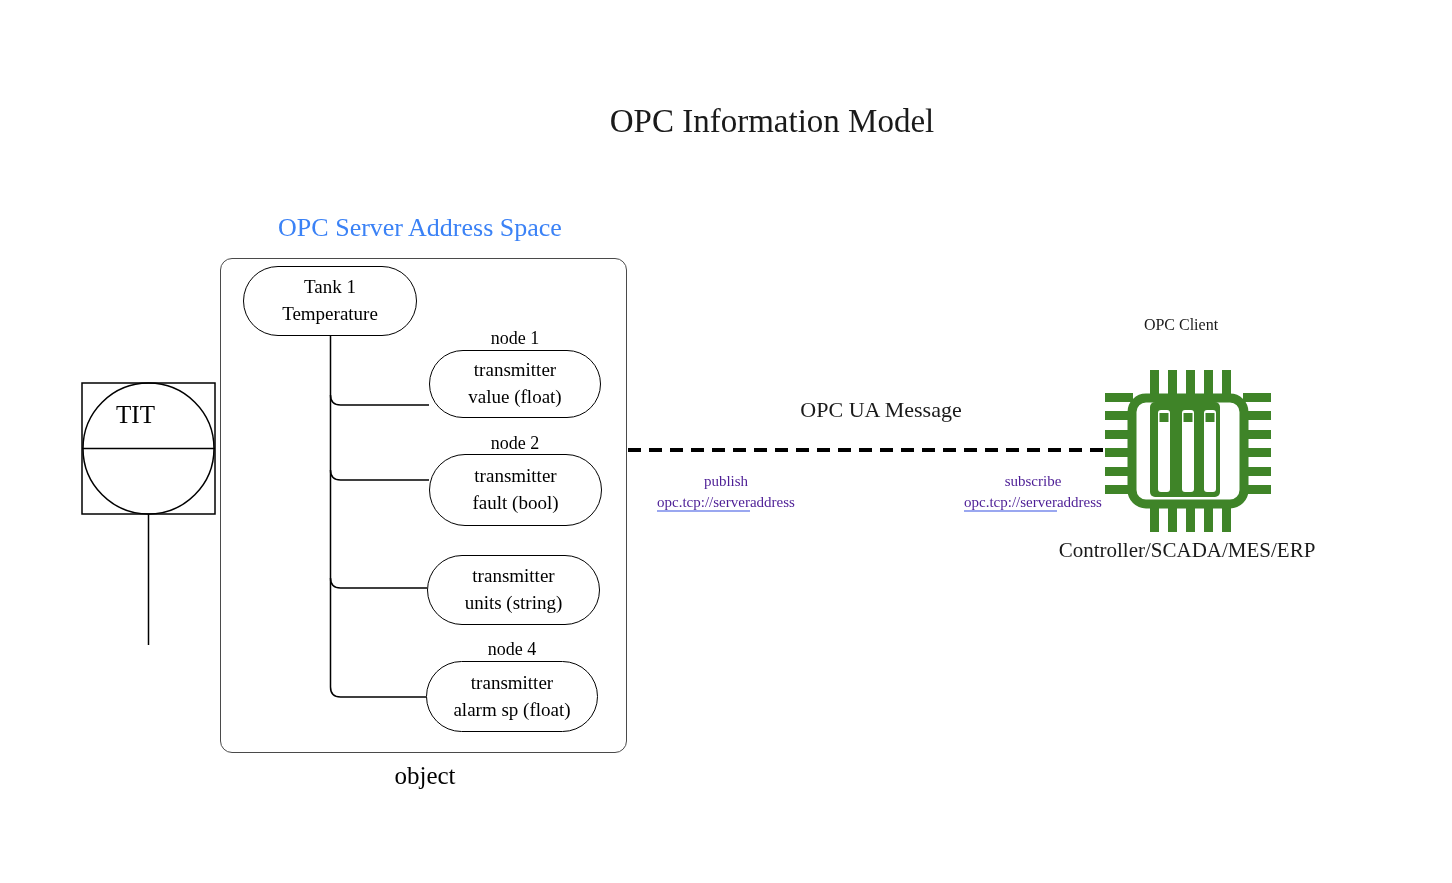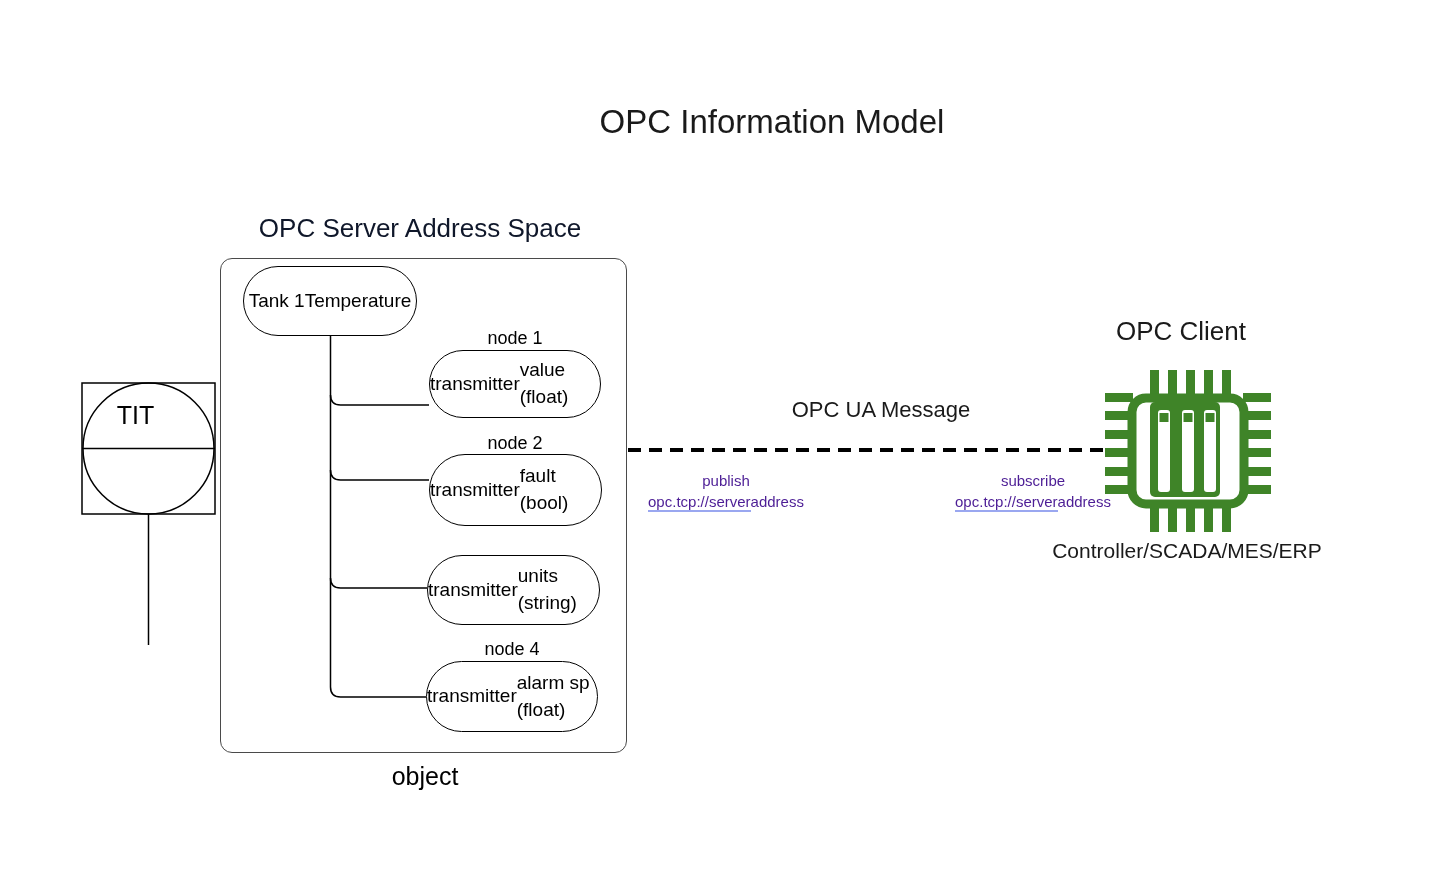--- a/index.html
+++ b/index.html
@@ -1,44 +1,44 @@
 <!DOCTYPE html>
 <html style="--color-chip_green: #3f8428; --color-link_underline: #9aa7f0; --color-ink: #000000;"><head>
 <meta charset="utf-8">
 <style>
   html,body{margin:0;padding:0;background:#ffffff;}
   .page{
     position:relative;width:1452px;height:883px;background:#ffffff;overflow:hidden;
-    font-family:Liberation Sans, sans-serif;color:#000;
+    font-family:Liberation Serif, serif;color:#000;
   }
   .abs{position:absolute;}
   .ctr{text-align:center;}
   .diagram-title{left:572px;top:103px;width:400px;font-size:33px;color:#1a1a1a;}
-  .server-heading{left:220px;top:213px;width:400px;font-size:26px;color:#0f172a;}
+  .server-heading{left:220px;top:213px;width:400px;font-size:26px;color:#3b82f6;}
   .server-box{
     left:220px;top:258px;width:407px;height:495px;
     border:1.5px solid #4a4a4a;border-radius:12px;background:transparent;box-sizing:border-box;
   }
   .stadium{
     border:1.5px solid var(--color-ink,#000);border-radius:36px;background:#fff;box-sizing:border-box;
-    display:flex;flex-direction:row;align-items:center;justify-content:center;
+    display:flex;flex-direction:column;align-items:center;justify-content:center;
     font-size:19px;line-height:1.42;
   }
   .node-tag{width:172px;font-size:18px;text-align:center;}
   .object-label{left:325px;top:762px;width:200px;font-size:25px;}
   .lines-svg{left:0;top:0;width:1452px;height:883px;pointer-events:none;}
   .ln{stroke:var(--color-ink,#000);stroke-width:1.5;fill:none;}
   .dash{stroke:var(--color-ink,#000);stroke-width:4;fill:none;stroke-dasharray:13 8;}
   .tit-label{left:82px;top:401px;width:107px;font-size:25px;text-align:center;}
   .ua-message{left:756px;top:397px;width:250px;font-size:22px;color:#1a1a1a;}
   .pubsub{width:200px;font-size:15px;line-height:1.38;text-align:center;color:#4c1d95;}
   .pub{left:626px;top:471px;}
   .sub{left:933px;top:471px;}
   .lk{border-bottom:2px solid var(--color-link_underline,#9aa7f0);}
-  .client-heading{left:1081px;top:316px;width:200px;font-size:26px;color:#1a1a1a;}
+  .client-heading{left:1081px;top:316px;width:200px;font-size:16px;color:#1a1a1a;}
   .client-caption{left:1037px;top:537px;width:300px;font-size:21px;line-height:1.33;color:#1a1a1a;}
   .chip{left:1104px;top:369px;}
   .gf{fill:var(--color-chip_green,#3f8428);}
   .chip-outline{fill:#ffffff;stroke:var(--color-chip_green,#3f8428);stroke-width:9;}
   .slot{fill:#ffffff;}
 </style>
 </head>
 <body>
 
 <div class="page">

